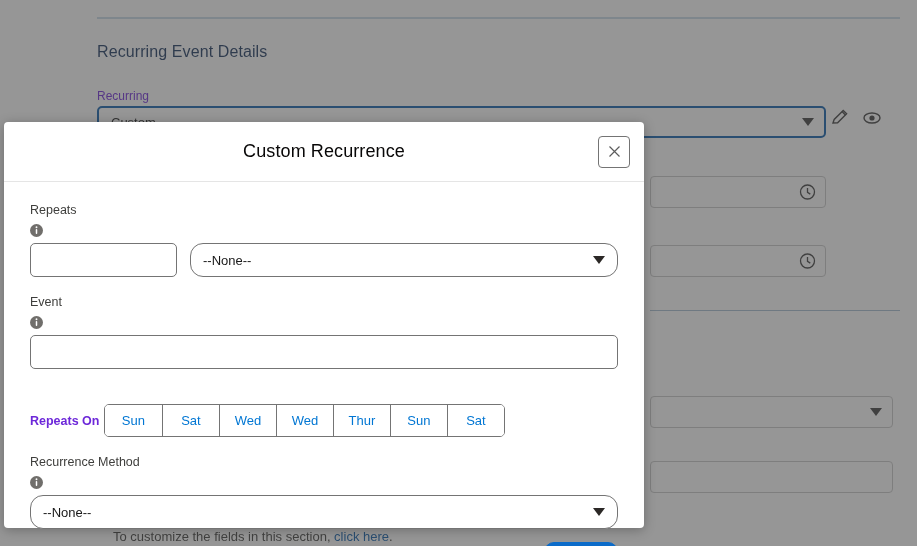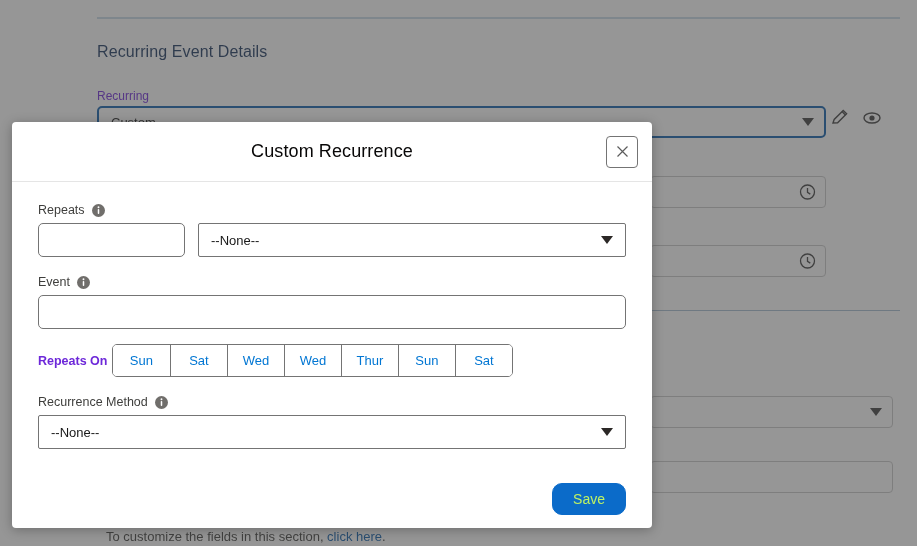--- a/index.html
+++ b/index.html
@@ -98,42 +98,42 @@
     position: absolute;
     left: 650px;
     right: 17px;
     top: 310px;
     height: 1px;
     background: #a7bed1;
   }
 
   .footer-note {
     position: absolute;
-    left: 106px;
+    left: 113px;
     top: 529px;
     font-size: 13px;
     color: #3e3e3c;
     white-space: nowrap;
   }
   .footer-note a {
     color: #0b5cab;
     text-decoration: none;
   }
 
   
   #overlay {
     position: absolute;
     inset: 0;
     background: rgba(68, 68, 68, 0.56);
   }
 
   
   #modal {
     position: absolute;
-    left: 12px;
+    left: 4px;
     top: 122px;
     width: 640px;
     height: 406px;
     background: #ffffff;
     border-radius: 4px;
     box-shadow: 0 2px 12px rgba(0,0,0,0.28);
     display: flex;
     flex-direction: column;
   }
 
@@ -174,23 +174,24 @@
   .modal-body {
     flex: 1 1 auto;
     padding: 18px 26px 0 26px;
     position: relative;
   }
 
   .fld-label {
     font-size: 12.5px;
     color: #3e3e3c;
     display: inline-flex;
-    align-items: flex-end;
+    align-items: flex-start;
     gap: 7px;
     margin-bottom: 6px;
+    flex-direction: column;
   }
 
   .fld-label.strong {
     font-weight: bold;
     color: #6d28d9;
   }
 
   .info-icon {
     display: inline-block;
     width: 13px; height: 13px;
@@ -215,21 +216,21 @@
     outline: none;
   }
 
   .inp-small { width: 147px; }
   .inp-full  { width: 100%; }
 
   .select-wrap {
     position: relative;
     height: 34px;
     border: 1px solid #747474;
-    border-radius: 2px;
+    border-radius: 13px;
     background: #fff;
     display: flex;
     align-items: center;
     cursor: pointer;
   }
   .select-wrap .sel-val {
     font-size: 13px;
     color: #181818;
     padding-left: 12px;
   }
@@ -247,20 +248,21 @@
   .sel-repeats { flex: 1 1 auto; }
 
   .block { margin-top: 15px; }
 
   .day-group {
     display: inline-flex;
     border: 1px solid #747474;
     border-radius: 5px;
     overflow: hidden;
     height: 33px;
+    margin-top: 20px;
   }
 
   .day-btn {
     min-width: 57px;
     padding: 0 10px;
     display: flex;
     align-items: center;
     justify-content: center;
     font-size: 13px;
     color: #0176d3;

